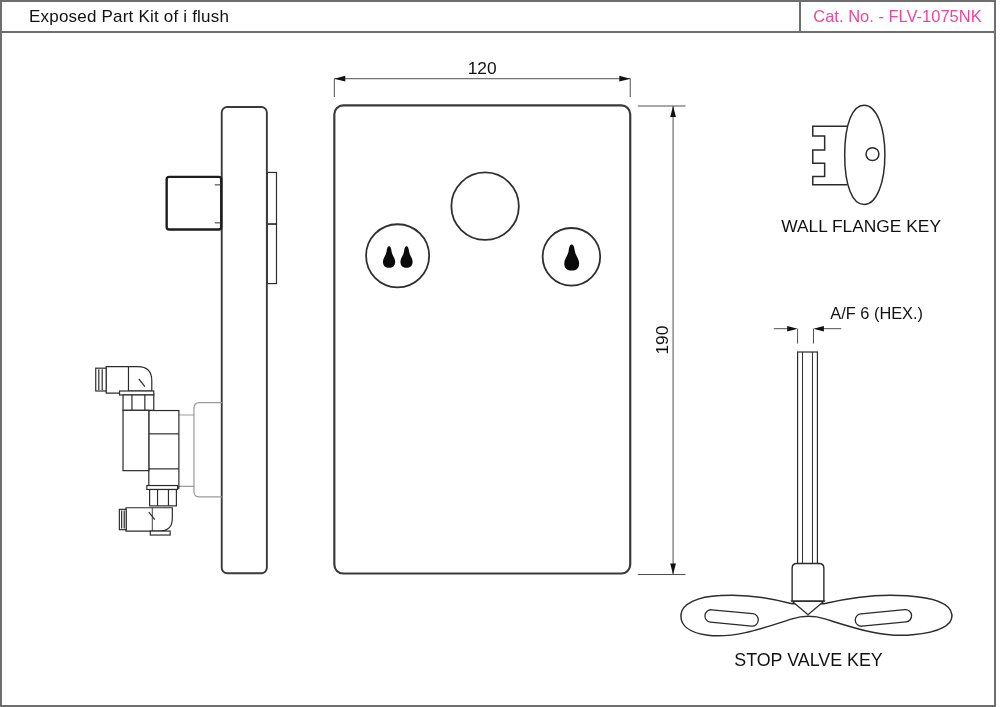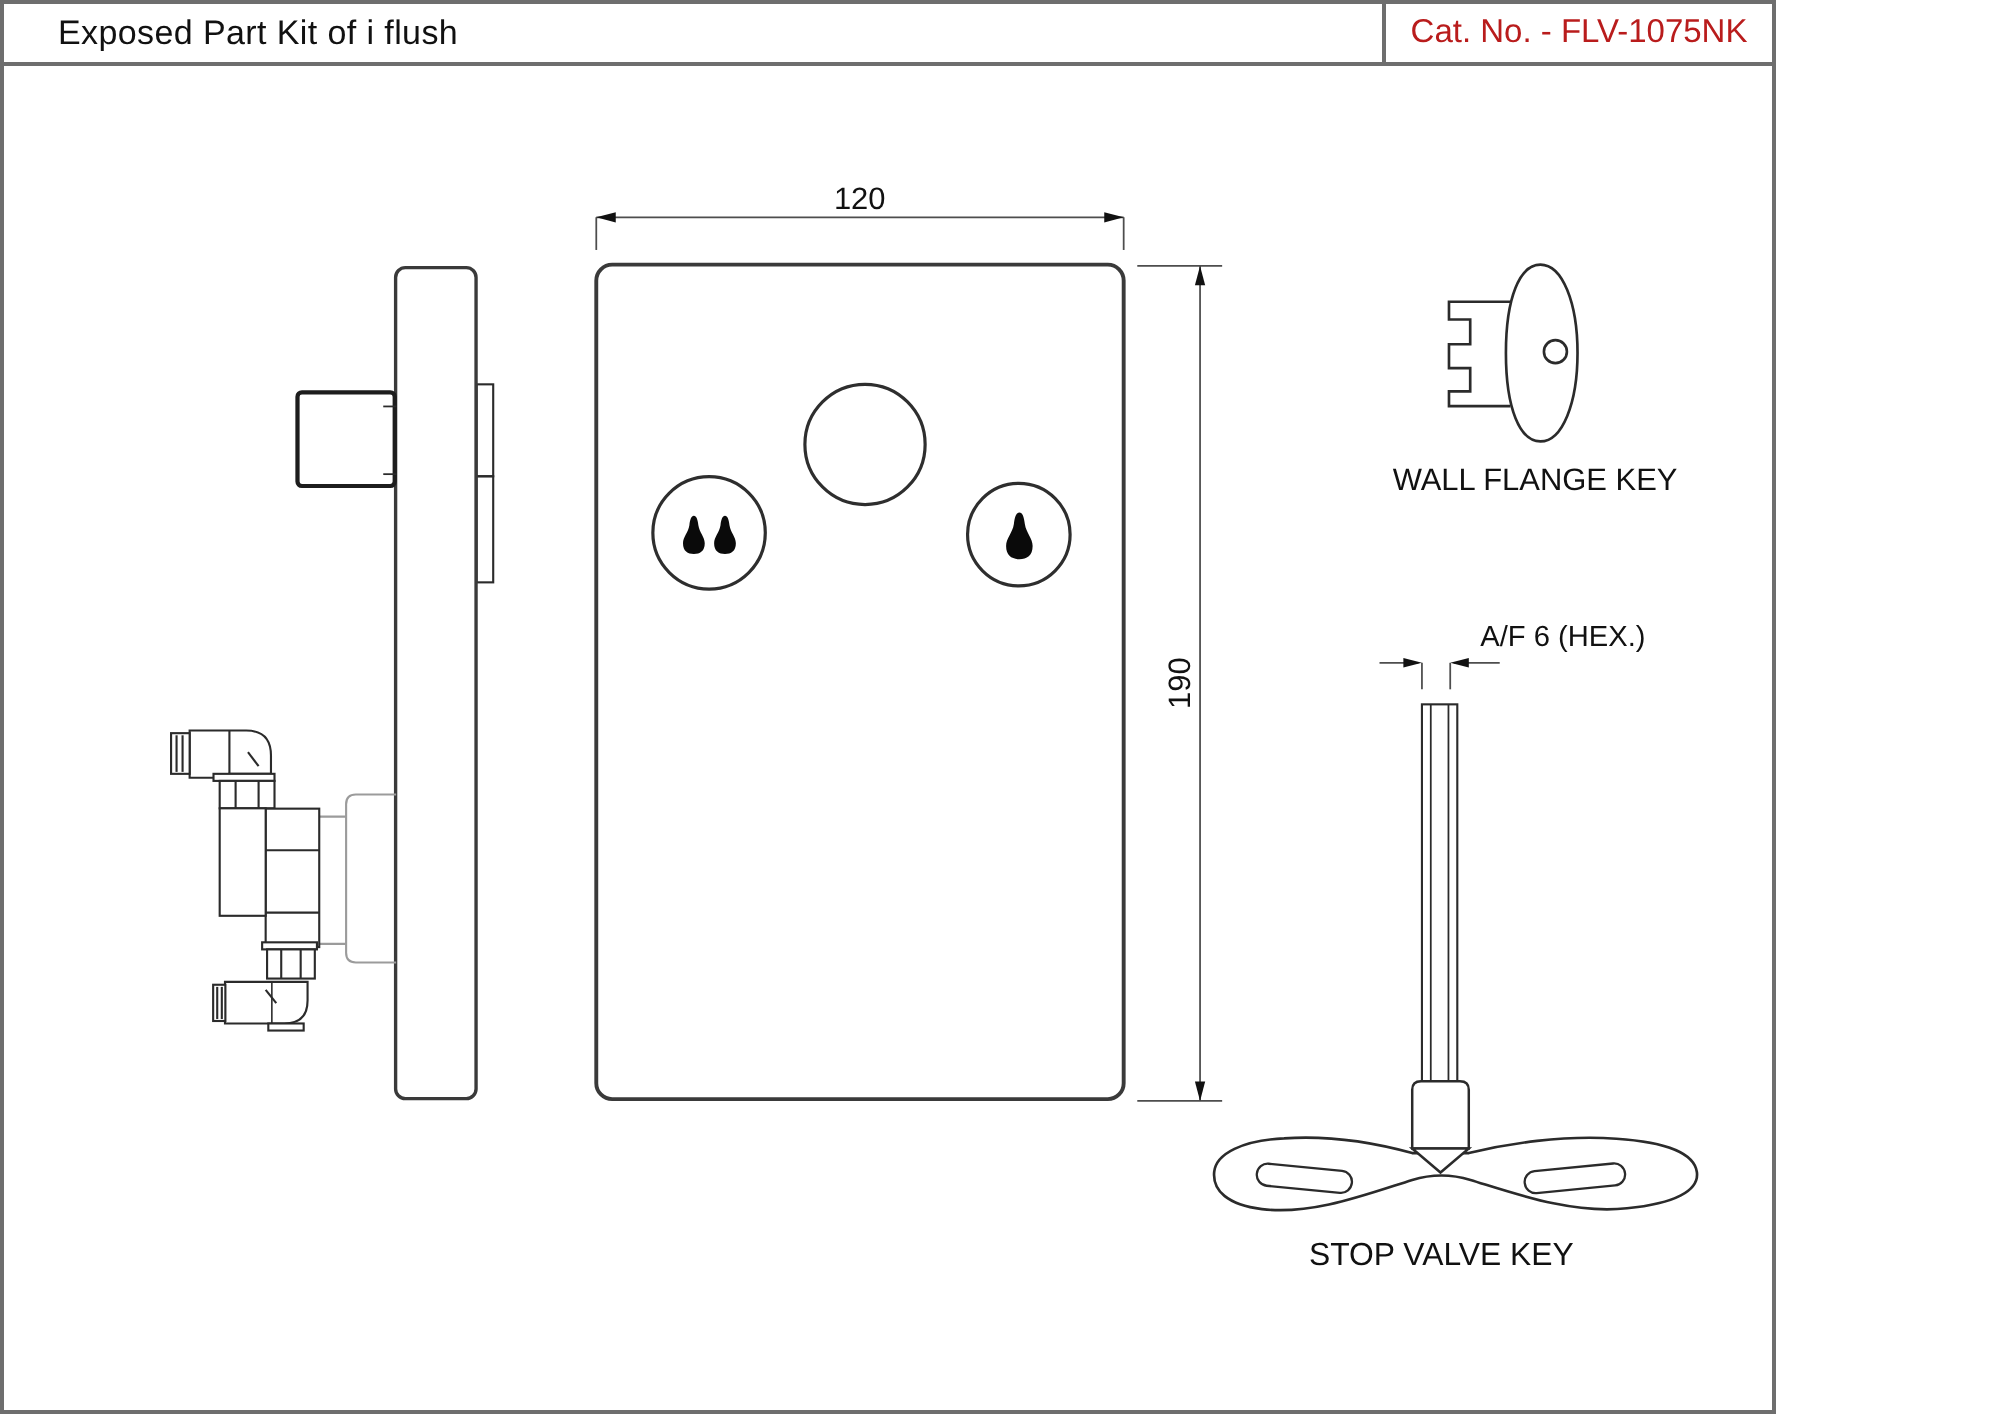--- a/index.html
+++ b/index.html
@@ -1,18 +1,18 @@
 <!DOCTYPE html>
 <html><head>
 <meta charset="utf-8">
 <style>
   html,body{margin:0;padding:0;background:#fff;}
   .page{
     position:relative;
-    width:888px;height:707px;
+    width:996px;height:707px;
     background:#fff;
     border:2px solid #6e6e6e;
     box-sizing:border-box;
     font-family:"Liberation Sans", sans-serif;
     overflow:hidden;
   }
   .titlebar{
     position:absolute;top:0;left:0;right:0;height:29px;
     border-bottom:2px solid #6e6e6e;
     display:flex;align-items:stretch;
@@ -20,21 +20,21 @@
     z-index:2;
   }
   .titlebar .cell-left{
     flex:1 1 auto;display:flex;align-items:center;
     padding-left:27px;
     font-size:17px;color:#111;letter-spacing:.2px;
   }
   .titlebar .cell-right{
     width:193px;border-left:2px solid #6e6e6e;
     display:flex;align-items:center;justify-content:center;
-    font-size:16.5px;color:#b91c1c;white-space:nowrap;
+    font-size:16.5px;color:#ec4899;white-space:nowrap;
   }
   svg.drawing{position:absolute;left:0;top:0;width:100%;height:100%;z-index:1;}
   svg text{font-family:"Liberation Sans", sans-serif;fill:#111;}
 </style>
 </head>
 <body>
 
 <div class="page">
 
   <div class="titlebar">

